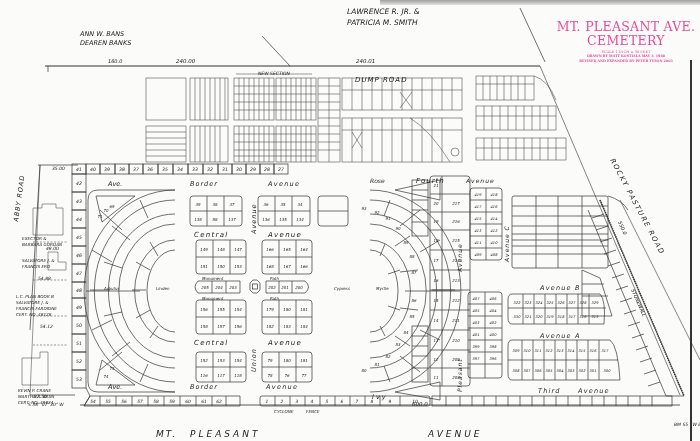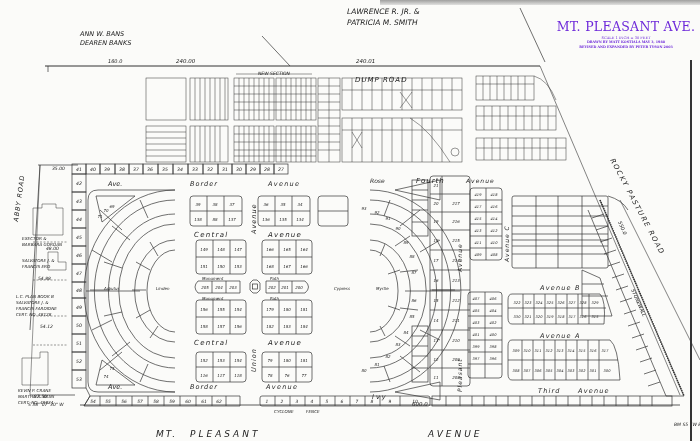--- a/index.html
+++ b/index.html
@@ -1,20 +1,20 @@
 <!DOCTYPE html>
 <html><head>
 <meta charset="utf-8">
 <style>
   html,body{margin:0;padding:0;background:#ffffff;}
   body{width:700px;height:441px;overflow:hidden;position:relative;font-family:"DejaVu Sans",sans-serif;}
   #map{position:absolute;left:0;top:0;width:700px;height:441px;background:#fbfbf9;}
   svg text{font-family:"DejaVu Sans",sans-serif;fill:#222;}
   .hand{font-family:"DejaVu Sans",sans-serif;font-style:italic;}
-  .title{position:absolute;left:556px;top:20px;width:140px;text-align:center;font-family:"DejaVu Serif",serif;color:#6d28d9;}
+  .title{position:absolute;left:556px;top:20px;width:140px;text-align:center;font-family:"DejaVu Serif",serif;color:#ec4899;}
   .title .t1{font-size:12.5px;letter-spacing:0.3px;line-height:14px;}
   .title .t2{font-size:12.5px;letter-spacing:0.3px;line-height:14px;}
   .title .t3{font-size:3.6px;margin-top:2px;}
   .title .t4{font-size:3.3px;font-weight:bold;line-height:4.5px;}
   .topshade{position:absolute;left:380px;top:0;width:320px;height:5px;background:linear-gradient(to bottom,#555,#ccc);opacity:.55;}
   .rightedge{position:absolute;left:690px;top:60px;width:2px;height:381px;background:#333;}
 </style>
 </head>
 <body>
 
@@ -562,16 +562,17 @@
     </g>
   </g>
 </svg>
 </div>
 
 <div class="topshade"></div>
 <div class="rightedge"></div>
 
 <div class="title">
   <div class="t1">MT. PLEASANT AVE.</div>
+  <div class="t2">CEMETERY</div>
   <div class="t3">SCALE 1 INCH = 30 FEET</div>
   <div class="t4">DRAWN BY MATT KOSTIALA MAY 3, 1988</div>
   <div class="t4">REVISED AND EXPANDED BY PETER TYSON 2003</div>
 </div>
 
 </body></html>

